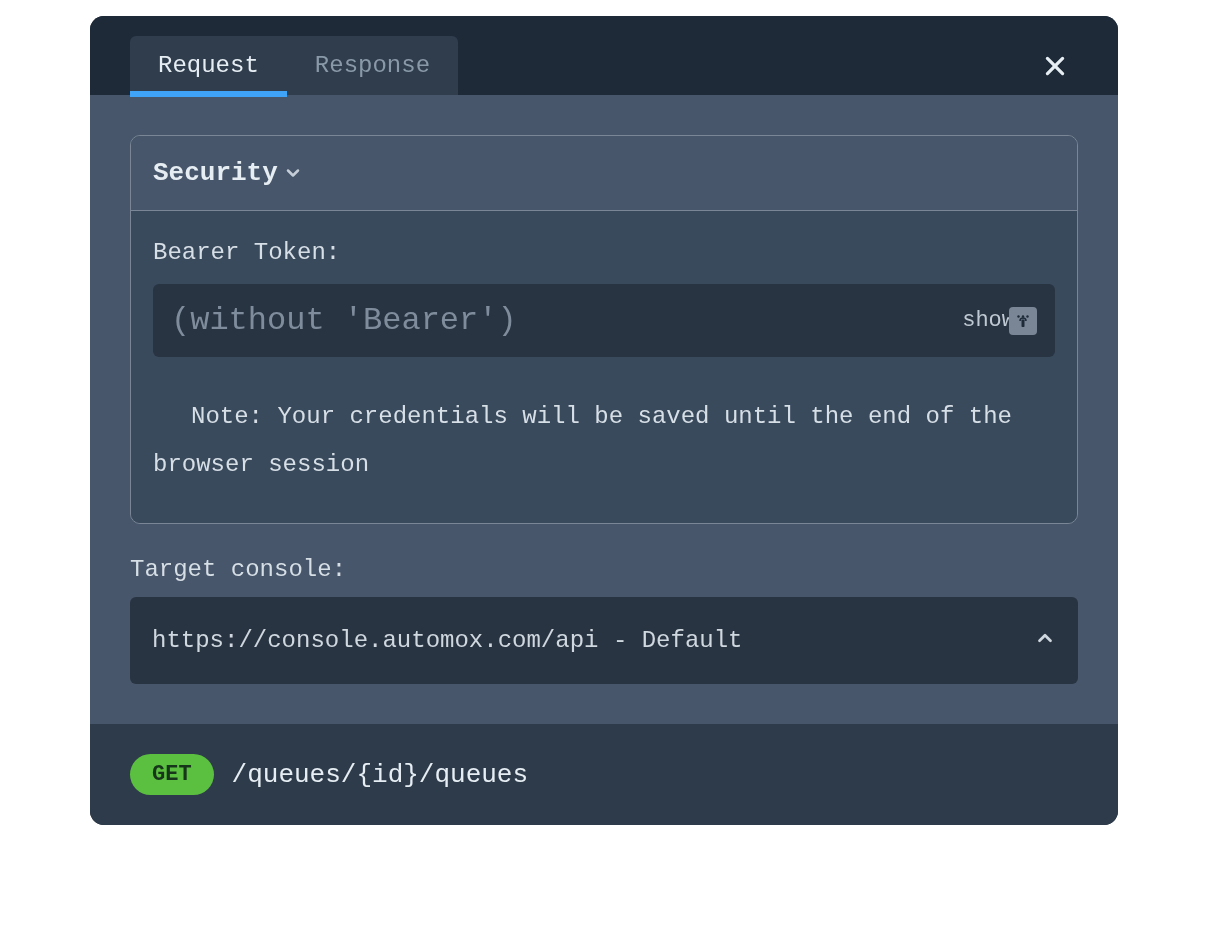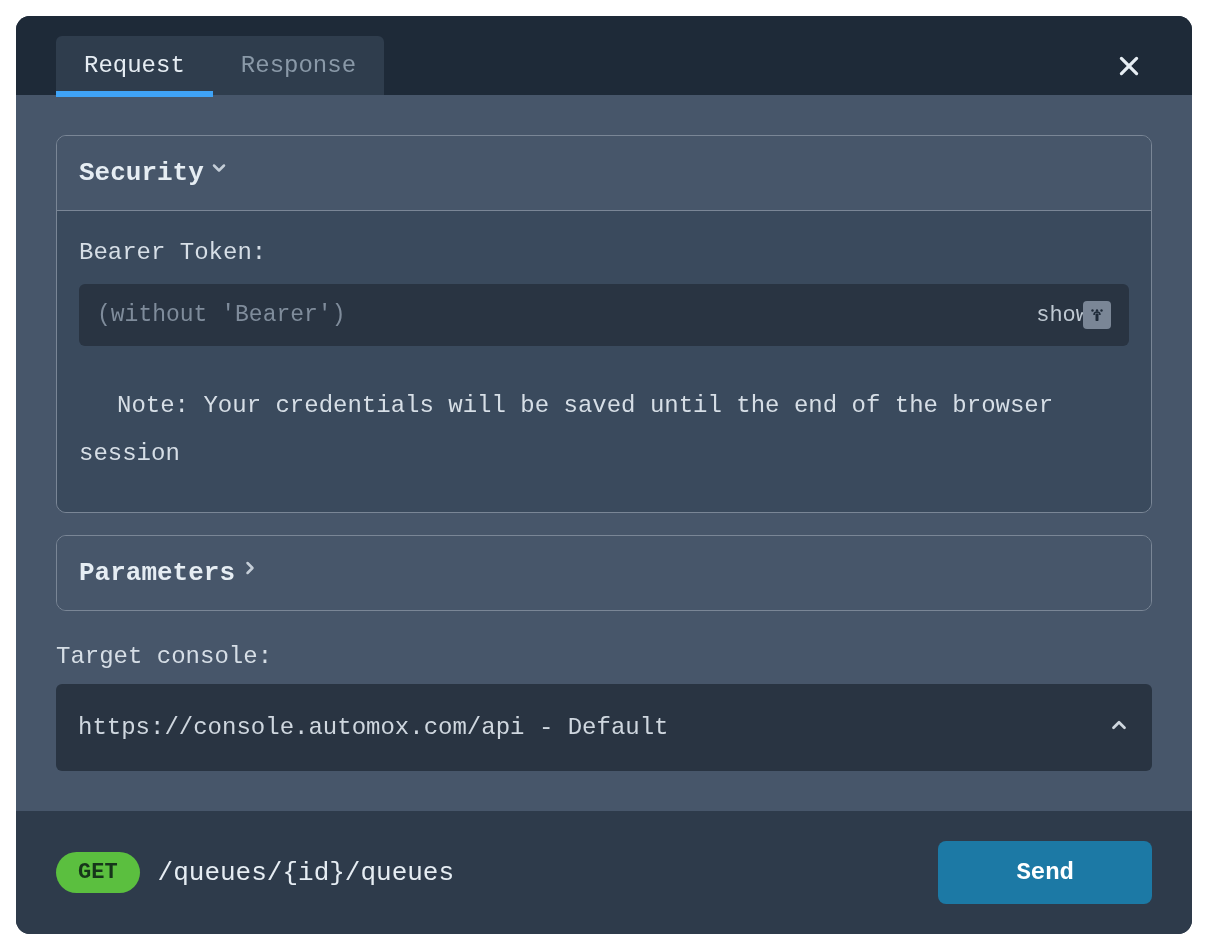--- a/index.html
+++ b/index.html
@@ -5,21 +5,21 @@
     * { box-sizing: border-box; margin: 0; padding: 0; }
     body {
       background: #ffffff;
       font-family: "SFMono-Regular", Consolas, "Liberation Mono", Menlo, Courier, monospace;
       display: flex;
       align-items: flex-start;
       justify-content: center;
       padding: 0;
     }
     .modal {
-      width: 1176px;
+      width: 1028px;
       margin: 16px;
       background: #1e2a38;
       border-radius: 14px;
       overflow: hidden;
       position: relative;
     }
     .tab-bar {
       display: flex;
       align-items: center;
       justify-content: space-between;
@@ -64,21 +64,21 @@
     .panel {
       border: 1px solid #7a8696;
       border-radius: 10px;
       overflow: hidden;
       margin-bottom: 22px;
     }
     .panel-header {
       background: #47566a;
       padding: 22px 22px;
       display: flex;
-      align-items: flex-start;
+      align-items: center;
       gap: 5px;
       cursor: pointer;
       border-bottom: 1px solid #7a8696;
     }
     .panel-header.collapsed { border-bottom: none; }
     .panel-title {
       font-size: 26px;
       font-weight: bold;
       color: #e6edf3;
     }
@@ -99,21 +99,21 @@
       position: relative;
       display: flex;
       align-items: center;
     }
     .token-input {
       width: 100%;
       background: #293442;
       border: none;
       border-radius: 6px;
       padding: 18px 120px 18px 18px;
-      font-size: 23px;
+      font-size: 32px;
       font-family: inherit;
       color: #84cc16;
     }
     .token-input::placeholder { color: #7f8c9b; }
     .show-btn {
       position: absolute;
       right: 18px;
       top: 50%;
       transform: translateY(-50%);
       color: #bfc9d3;
@@ -251,44 +251,33 @@
                 </svg>
             </span>
           </button>
         </div>
         <div class="note">
           <strong>Note:</strong><span> Your credentials will be saved until the end of the browser session</span>
         </div>
       </div>
     </div>
 
-    <div class="panel">
-      <div class="panel-header collapsed">
-        <span class="panel-title">Parameters</span>
-        <span class="chevron">
-          <svg width="20" height="20" viewBox="0 0 24 24" fill="none" stroke="currentColor" stroke-width="3" stroke-linecap="round" stroke-linejoin="round">
-              <polyline points="9 6 15 12 9 18"></polyline>
-            </svg>
-        </span>
-      </div>
-    </div>
 
     <div class="target-label">Target console:</div>
     <div class="select-wrap">
       <span class="select-value">https://console.automox.com/api - Default</span>
       <span class="select-chevron">
         <svg width="22" height="22" viewBox="0 0 24 24" fill="none" stroke="currentColor" stroke-width="3" stroke-linecap="round" stroke-linejoin="round">
             <polyline points="6 15 12 9 18 15"></polyline>
           </svg>
       </span>
     </div>
 
   </div>
 
   <div class="footer">
     <div class="endpoint">
       <span class="method-badge">GET</span>
       <span class="path">/queues/{id}/queues</span>
     </div>
-    <button class="send-btn">Send</button>
   </div>
 
 </div>
 
 </body></html>

